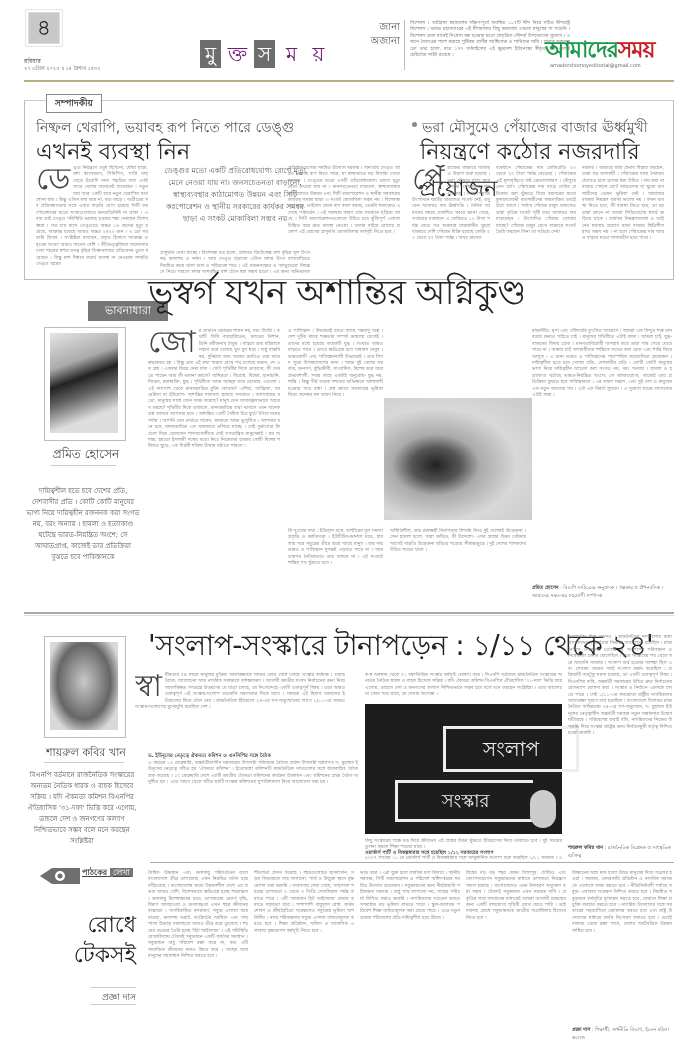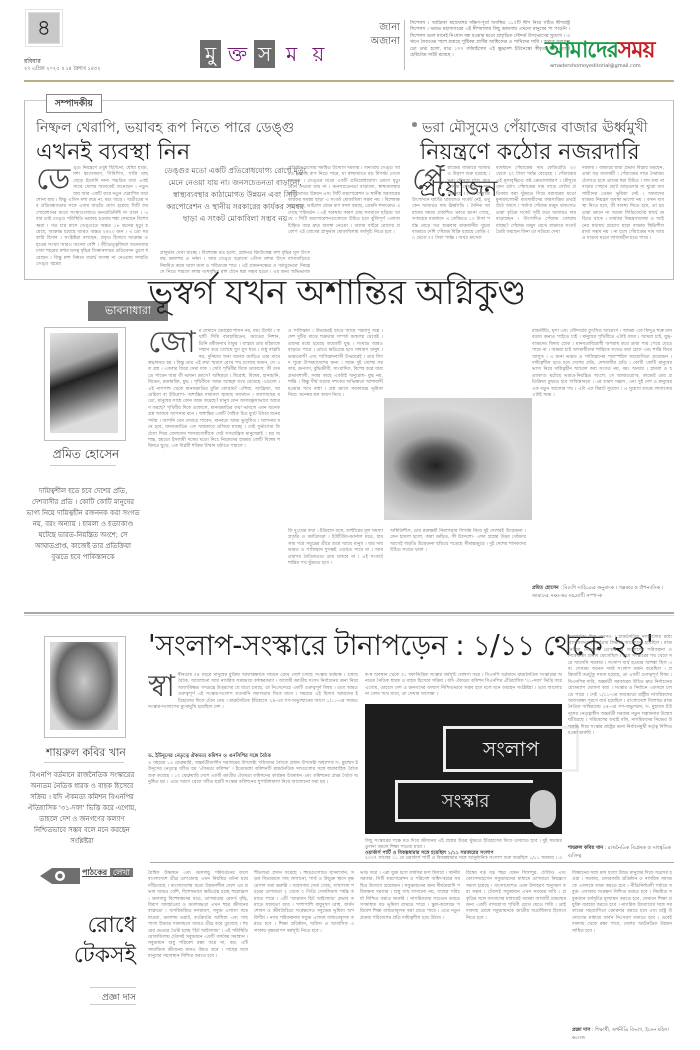--- a/index.html
+++ b/index.html
@@ -137,21 +137,21 @@
 <div class="abs rule-mid2"></div>
 
 <div class="abs sh-photo">
     <div class="inner"></div>
   </div>
 <div class="abs sh-author">শায়রুল কবির খান</div>
 <div class="abs sh-author-rule"></div>
 <div class="abs sh-quote">বিএনপি বর্তমানে রাজনৈতিক সংস্কারের অন্যতম নৈতিক ধারক ও বাহক হিসেবে সক্রিয় । যদি ঐকমত্য কমিশন বিএনপির ঐতিহাসিক '৩১-দফা' ভিত্তি করে এগোয়, তাহলে দেশ ও জনগণের কল্যাণ নিশ্চিতভাবে সম্ভব বলে মনে করছেন সংশ্লিষ্টরা</div>
 <div class="abs sh-head">'সংলাপ-সংস্কারে টানাপড়েন : ১/১১ থেকে ২৪'</div>
 
-<div class="abs filler" style="left:148px;top:672px;width:210px;height:78px;">
+<div class="abs filler" style="left:135px;top:672px;width:210px;height:78px;">
   <span class="dropcap">স্বা</span><span>ধীনতার ৫৪ বছরে মানুষের মুক্তির আকাঙ্ক্ষাকে সামনে রেখে দেশে চলছে সংস্কার কর্মযজ্ঞ । চলছে বৈঠক, আলোচনা আর নাগরিক সমাজকে কন্ঠস্বরকরণ । আগামী জাতীয় সংসদ নির্বাচনের জন্য নিয়ে আকাঙ্ক্ষিত গণতন্ত্রে উত্তরণের যে যাত্রা চলছে, তা নিঃসন্দেহে একটি গুরুত্বপূর্ণ বিষয় । তবে আরও গুরুত্বপূর্ণ এই সংস্কার-সংলাপ কতখানি সফলতার দিকে যাবে । সময়ের এই হিসাব আমাদের ইতিহাসের দিকে টেনে নেয় । রাজনৈতিক ইতিহাসে ২৪-এর গণ-অভ্যুত্থানের আগে ১/১১-এর সময়ও সংস্কার-সংলাপের মুখোমুখি হয়েছিল দেশ ।</span>
 </div>
 <div class="abs" style="left:148px;top:752px;width:210px;font:bold 5px 'DejaVu Sans',sans-serif;color:#444;">ড. ইউনূসের নেতৃত্বে ঐকমত্য কমিশন ও এনসিপির সঙ্গে বৈঠক</div>
 <div class="abs filler" style="left:148px;top:760px;width:210px;height:98px;">এ বছরের ১৩ ফেব্রুয়ারি, অন্তর্বর্তীকালীন সরকারের উপদেষ্টা পরিষদের বৈঠকে প্রধান উপদেষ্টা অধ্যাপক ড. মুহাম্মদ ইউনূসের নেতৃত্বে গঠিত হয় 'ঐকমত্য কমিশন' । ইতোমধ্যে কমিশনটি রাজনৈতিক দলগুলোর সঙ্গে ধারাবাহিক বৈঠক শুরু করেছে । ১৫ ফেব্রুয়ারি দেশে একটি জাতীয় ঐকমত্য কমিশনের কার্যক্রম উদ্বোধন এবং কমিশনের প্রথম বৈঠক অনুষ্ঠিত হয় । এতে আগে থেকে গঠিত ছয়টি সংস্কার কমিশনের সুপারিশমালা নিয়ে আলোচনা করা হয় ।</div>
 <div class="abs filler" style="left:365px;top:672px;width:197px;height:30px;">স্ব-স্ব অবস্থান থেকে ৫১ দফাভিত্তিক সংস্কার কর্মসূচি ঘোষণা করে । বিএনপি বর্তমানে রাজনৈতিক সংস্কারের অন্যতম নৈতিক ধারক ও বাহক হিসেবে সক্রিয় । যদি ঐকমত্য কমিশন বিএনপির ঐতিহাসিক '৩১-দফা' ভিত্তি করে এগোয়, তাহলে দেশ ও জনগণের কল্যাণ নিশ্চিতভাবে সম্ভব হবে বলে মনে করছেন সংশ্লিষ্টরা । তবে আলোচনা কোন পথে যাবে, তা দেখার অপেক্ষা ।</div>
 <div class="abs sh-board">
   <div class="box1">সংলাপ</div>
   <div class="box2">সংস্কার</div>
   <div class="hand"></div>
 </div>

